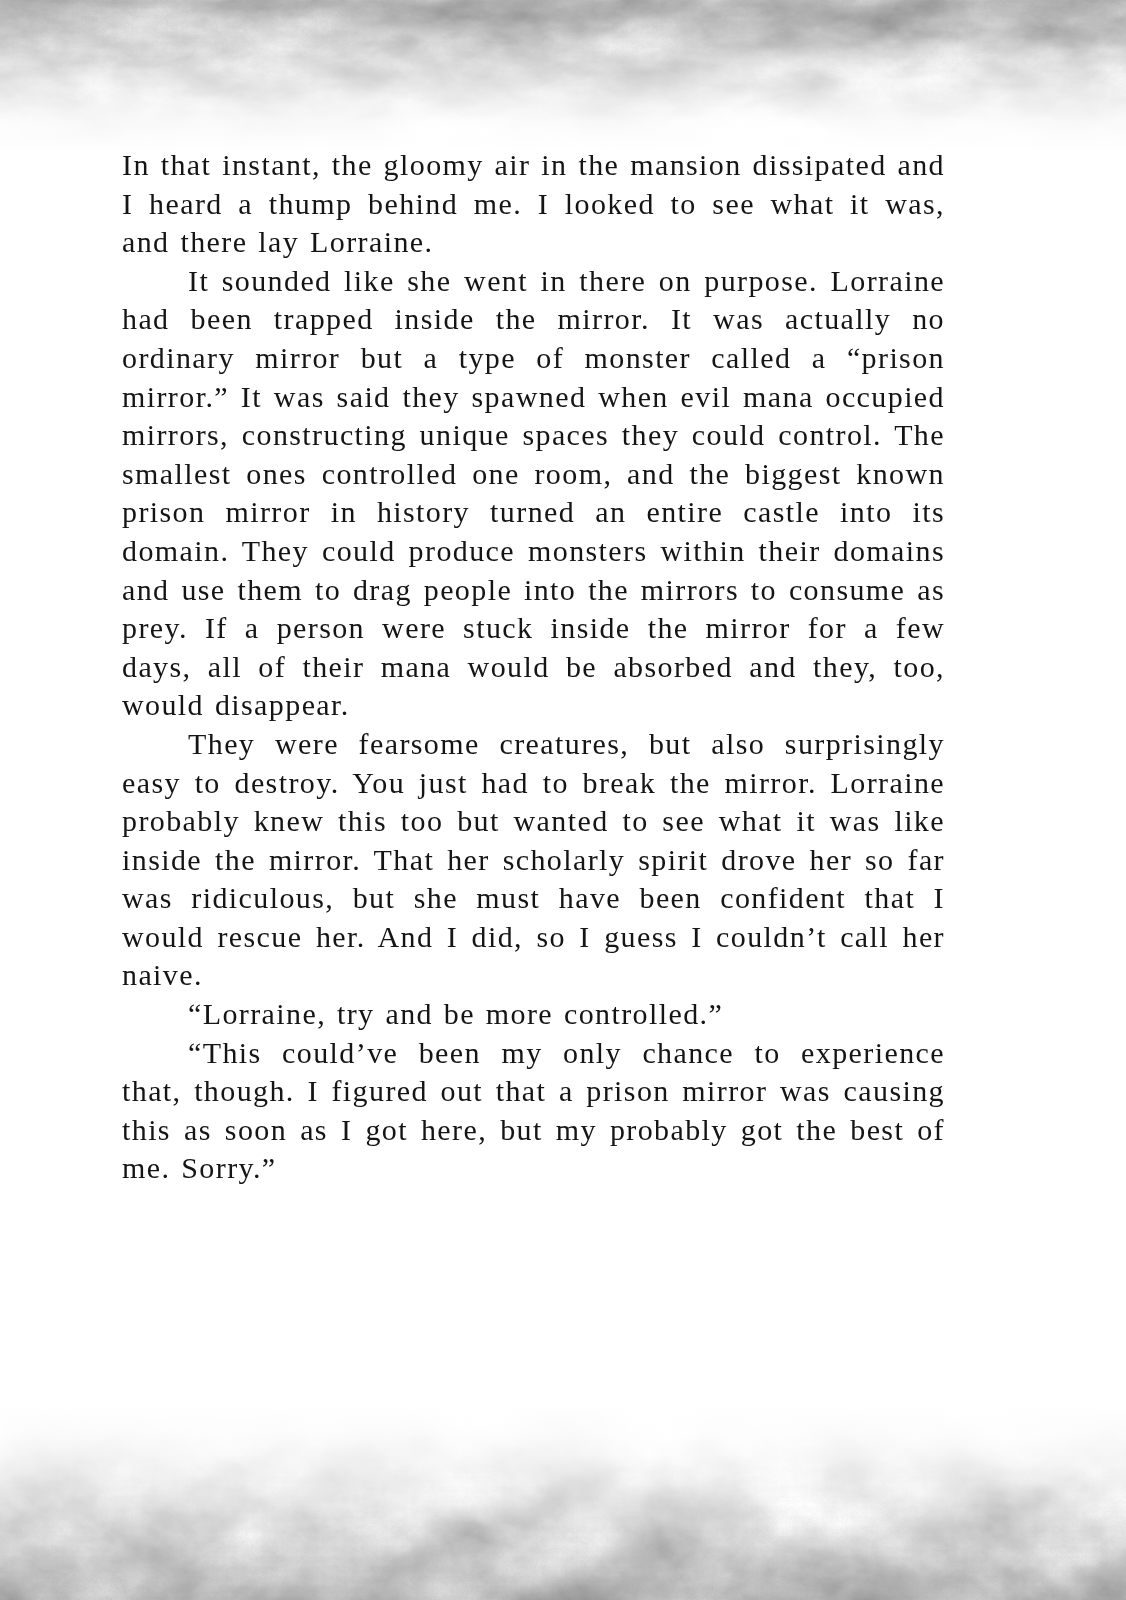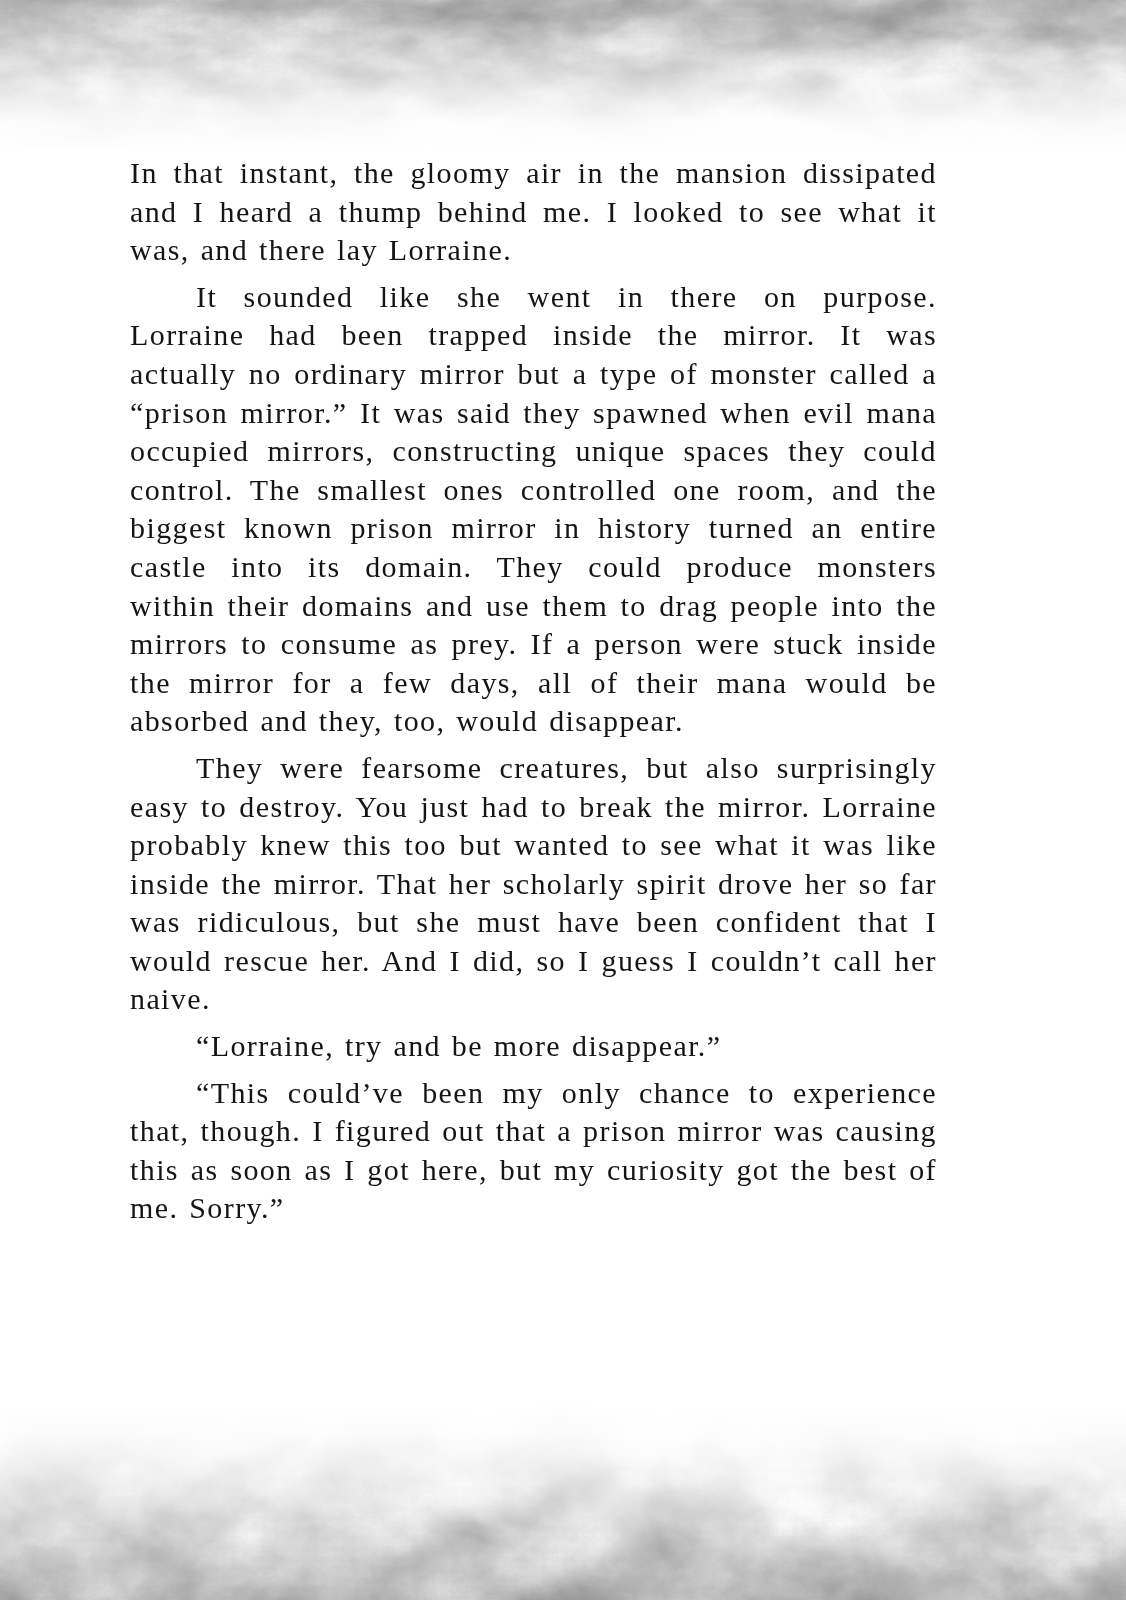--- a/index.html
+++ b/index.html
@@ -34,21 +34,21 @@
     top: 146px;
     width: 823px;
     color: #151515;
     font-size: 30px;
     line-height: 38.6px;
     letter-spacing: 1.4px;
     word-spacing: 2px;
     text-align: justify;
   }
   .content p {
-    margin: 8px;
+    margin: 0;
     padding: 0;
   }
   .content p.p-indent {
     text-indent: 66px;
   }
 </style>
 </head>
 <body>
 
 <div class="page">
@@ -85,22 +85,22 @@
     <rect width="1126" height="152" filter="url(#rockTop)"></rect>
     <rect width="1126" height="152" filter="url(#grainTex)" opacity="0.25"></rect>
     <rect width="1126" height="152" fill="url(#edgeDarkTop)"></rect>
     <rect width="1126" height="152" fill="url(#fadeDown)"></rect>
   </svg>
 
   <div class="content">
     <p>In that instant, the gloomy air in the mansion dissipated and I heard a thump behind me. I looked to see what it was, and there lay Lorraine.</p>
     <p class="p-indent">It sounded like she went in there on purpose. Lorraine had been trapped inside the mirror. It was actually no ordinary mirror but a type of monster called a “prison mirror.” It was said they spawned when evil mana occupied mirrors, constructing unique spaces they could control. The smallest ones controlled one room, and the biggest known prison mirror in history turned an entire castle into its domain. They could produce monsters within their domains and use them to drag people into the mirrors to consume as prey. If a person were stuck inside the mirror for a few days, all of their mana would be absorbed and they, too, would disappear.</p>
     <p class="p-indent">They were fearsome creatures, but also surprisingly easy to destroy. You just had to break the mirror. Lorraine probably knew this too but wanted to see what it was like inside the mirror. That her scholarly spirit drove her so far was ridiculous, but she must have been confident that I would rescue her. And I did, so I guess I couldn’t call her naive.</p>
-    <p class="p-indent">“Lorraine, try and be more disappear.”</p>
-    <p class="p-indent">“This could’ve been my only chance to experience that, though. I figured out that a prison mirror was causing this as soon as I got here, but my curiosity got the best of me. Sorry.”</p>
+    <p class="p-indent">“Lorraine, try and be more controlled.”</p>
+    <p class="p-indent">“This could’ve been my only chance to experience that, though. I figured out that a prison mirror was causing this as soon as I got here, but my probably got the best of me. Sorry.”</p>
   </div>
 
   <svg class="tex tex-bottom" width="1126" height="195" viewBox="0 0 1126 195" preserveAspectRatio="none" aria-hidden="true">
     <defs>
       <filter id="rockBottom" x="-5%" y="-5%" width="110%" height="110%">
         <feTurbulence type="fractalNoise" baseFrequency="0.01 0.015" numOctaves="6" seed="21" stitchTiles="stitch"></feTurbulence>
         <feColorMatrix type="matrix" values="0.5 0.3 0.4 0 0.18  0.5 0.3 0.4 0 0.18  0.5 0.3 0.4 0 0.18  0 0 0 0 1"></feColorMatrix>
         <feComponentTransfer>
           <feFuncR type="gamma" amplitude="1" exponent="1.55" offset="0"></feFuncR>
           <feFuncG type="gamma" amplitude="1" exponent="1.55" offset="0"></feFuncG>

